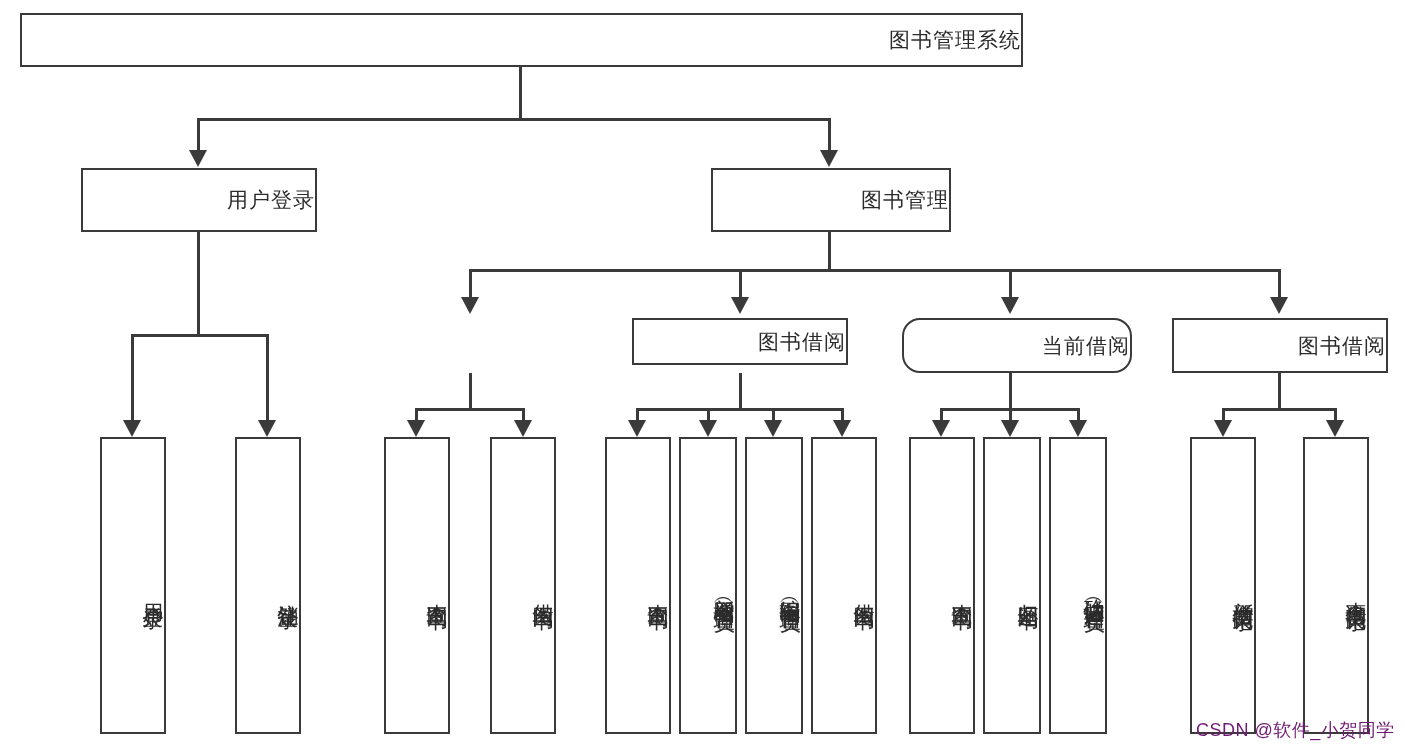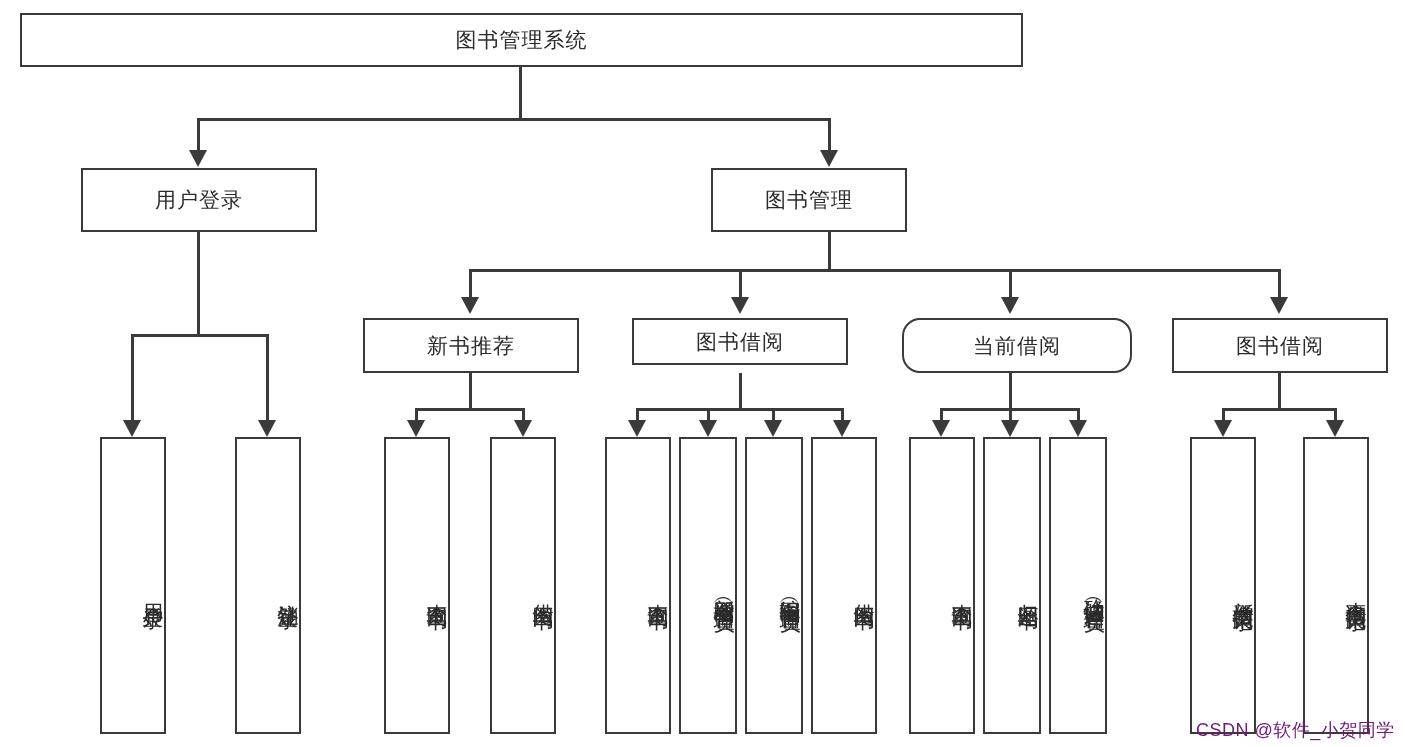--- a/index.html
+++ b/index.html
@@ -17,21 +17,21 @@
     background: #ffffff;
     overflow: hidden;
   }
   .node {
     position: absolute;
     box-sizing: border-box;
     background: #ffffff;
     border: 2.5px solid #3a3a3a;
     display: flex;
     align-items: center;
-    justify-content: center;
+    justify-content: flex-end;
     color: #2b2b2b;
   }
   .node.h {
     font-size: 21px;
     letter-spacing: 1px;
   }
   .node.v {
     writing-mode: vertical-rl;
     text-orientation: upright;
     font-size: 21px;
@@ -86,21 +86,21 @@
 
   <div class="vline" style="left:197px; top:118px; width:3px; height:32px;"></div>
   <div class="arrow" style="left:189px; top:150px;"></div>
 
   <div class="vline" style="left:828px; top:118px; width:3px; height:32px;"></div>
   <div class="arrow" style="left:820px; top:150px;"></div>
 
   <div class="node h" style="left:81px; top:168px; width:236px; height:64px;">
     <span>用户登录</span>
   </div>
-  <div class="node h" style="left:711px; top:168px; width:196px; height:64px;">
+  <div class="node h" style="left:711px; top:168px; width:240px; height:64px;">
     <span>图书管理</span>
   </div>
 
   <div class="vline" style="left:197px; top:232px; width:3px; height:102px;"></div>
   <div class="hline" style="left:131px; top:334px; width:138px; height:3px;"></div>
   <div class="vline" style="left:131px; top:334px; width:3px; height:86px;"></div>
   <div class="arrow" style="left:123px; top:420px;"></div>
   <div class="vline" style="left:266px; top:334px; width:3px; height:86px;"></div>
   <div class="arrow" style="left:258px; top:420px;"></div>
 
@@ -108,23 +108,20 @@
   <div class="hline" style="left:469px; top:269px; width:812px; height:3px;"></div>
   <div class="vline" style="left:469px; top:269px; width:3px; height:28px;"></div>
   <div class="arrow" style="left:461px; top:297px;"></div>
   <div class="vline" style="left:739px; top:269px; width:3px; height:28px;"></div>
   <div class="arrow" style="left:731px; top:297px;"></div>
   <div class="vline" style="left:1009px; top:269px; width:3px; height:28px;"></div>
   <div class="arrow" style="left:1001px; top:297px;"></div>
   <div class="vline" style="left:1278px; top:269px; width:3px; height:28px;"></div>
   <div class="arrow" style="left:1270px; top:297px;"></div>
 
-  <div class="node h" style="left:363px; top:318px; width:216px; height:55px;">
-    <span>新书推荐</span>
-  </div>
   <div class="node h" style="left:632px; top:318px; width:216px; height:47px;">
     <span>图书借阅</span>
   </div>
   <div class="node h" style="left:902px; top:318px; width:230px; height:55px;border-radius:18px;">
     <span>当前借阅</span>
   </div>
   <div class="node h" style="left:1172px; top:318px; width:216px; height:55px;">
     <span>图书借阅</span>
   </div>
 

